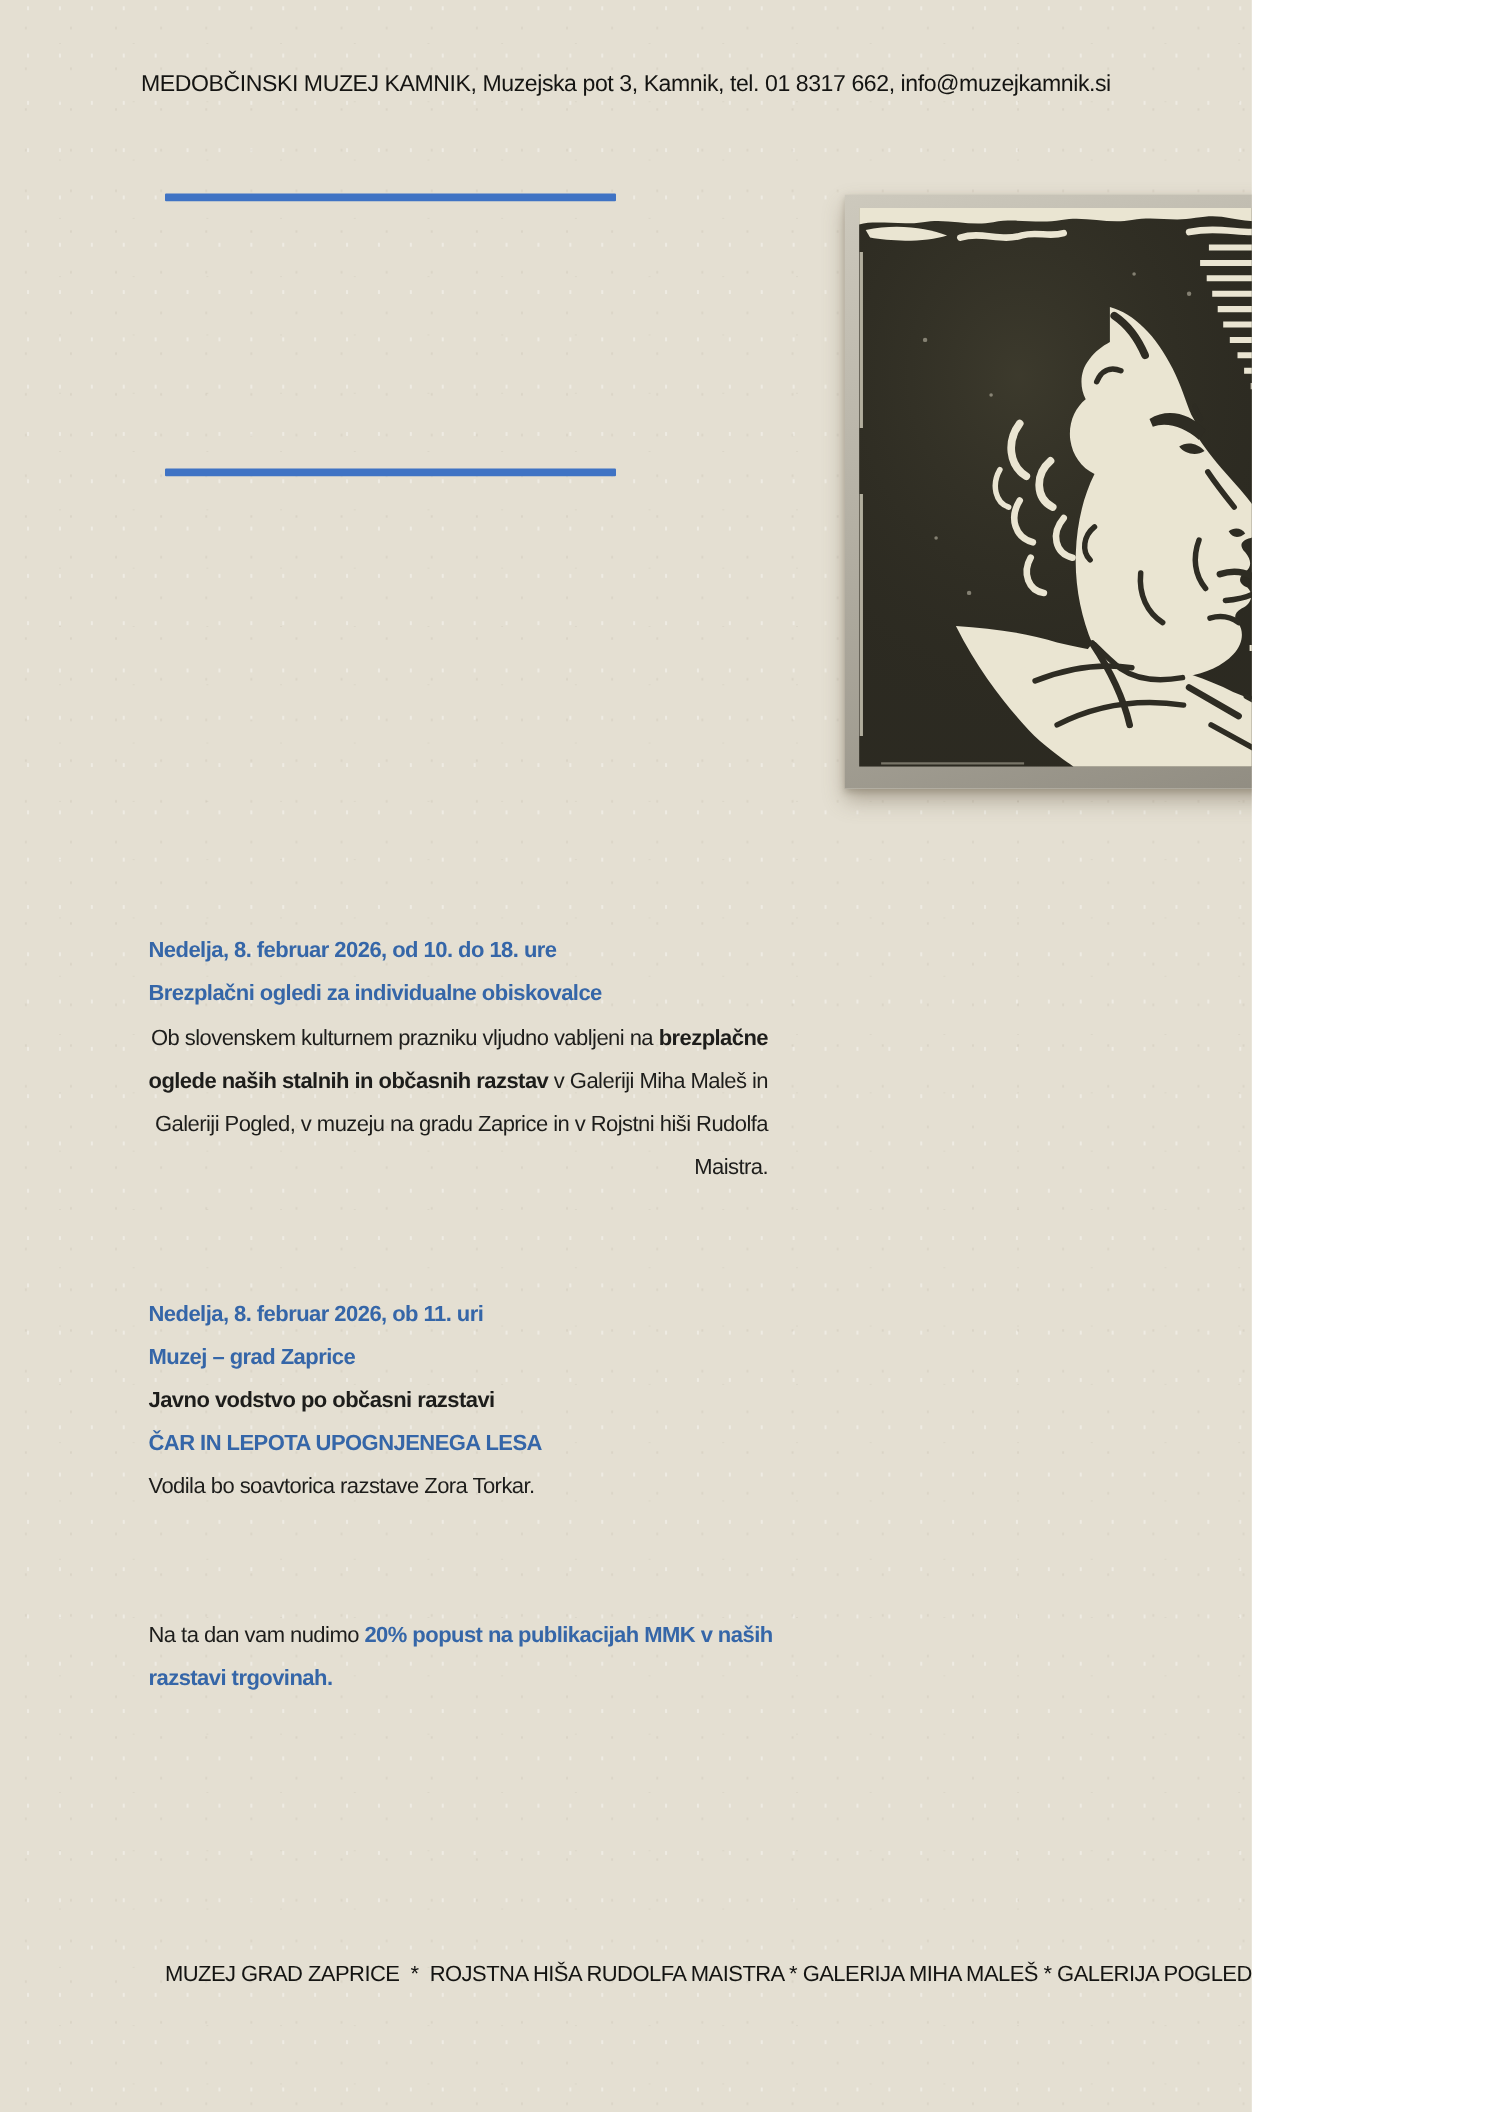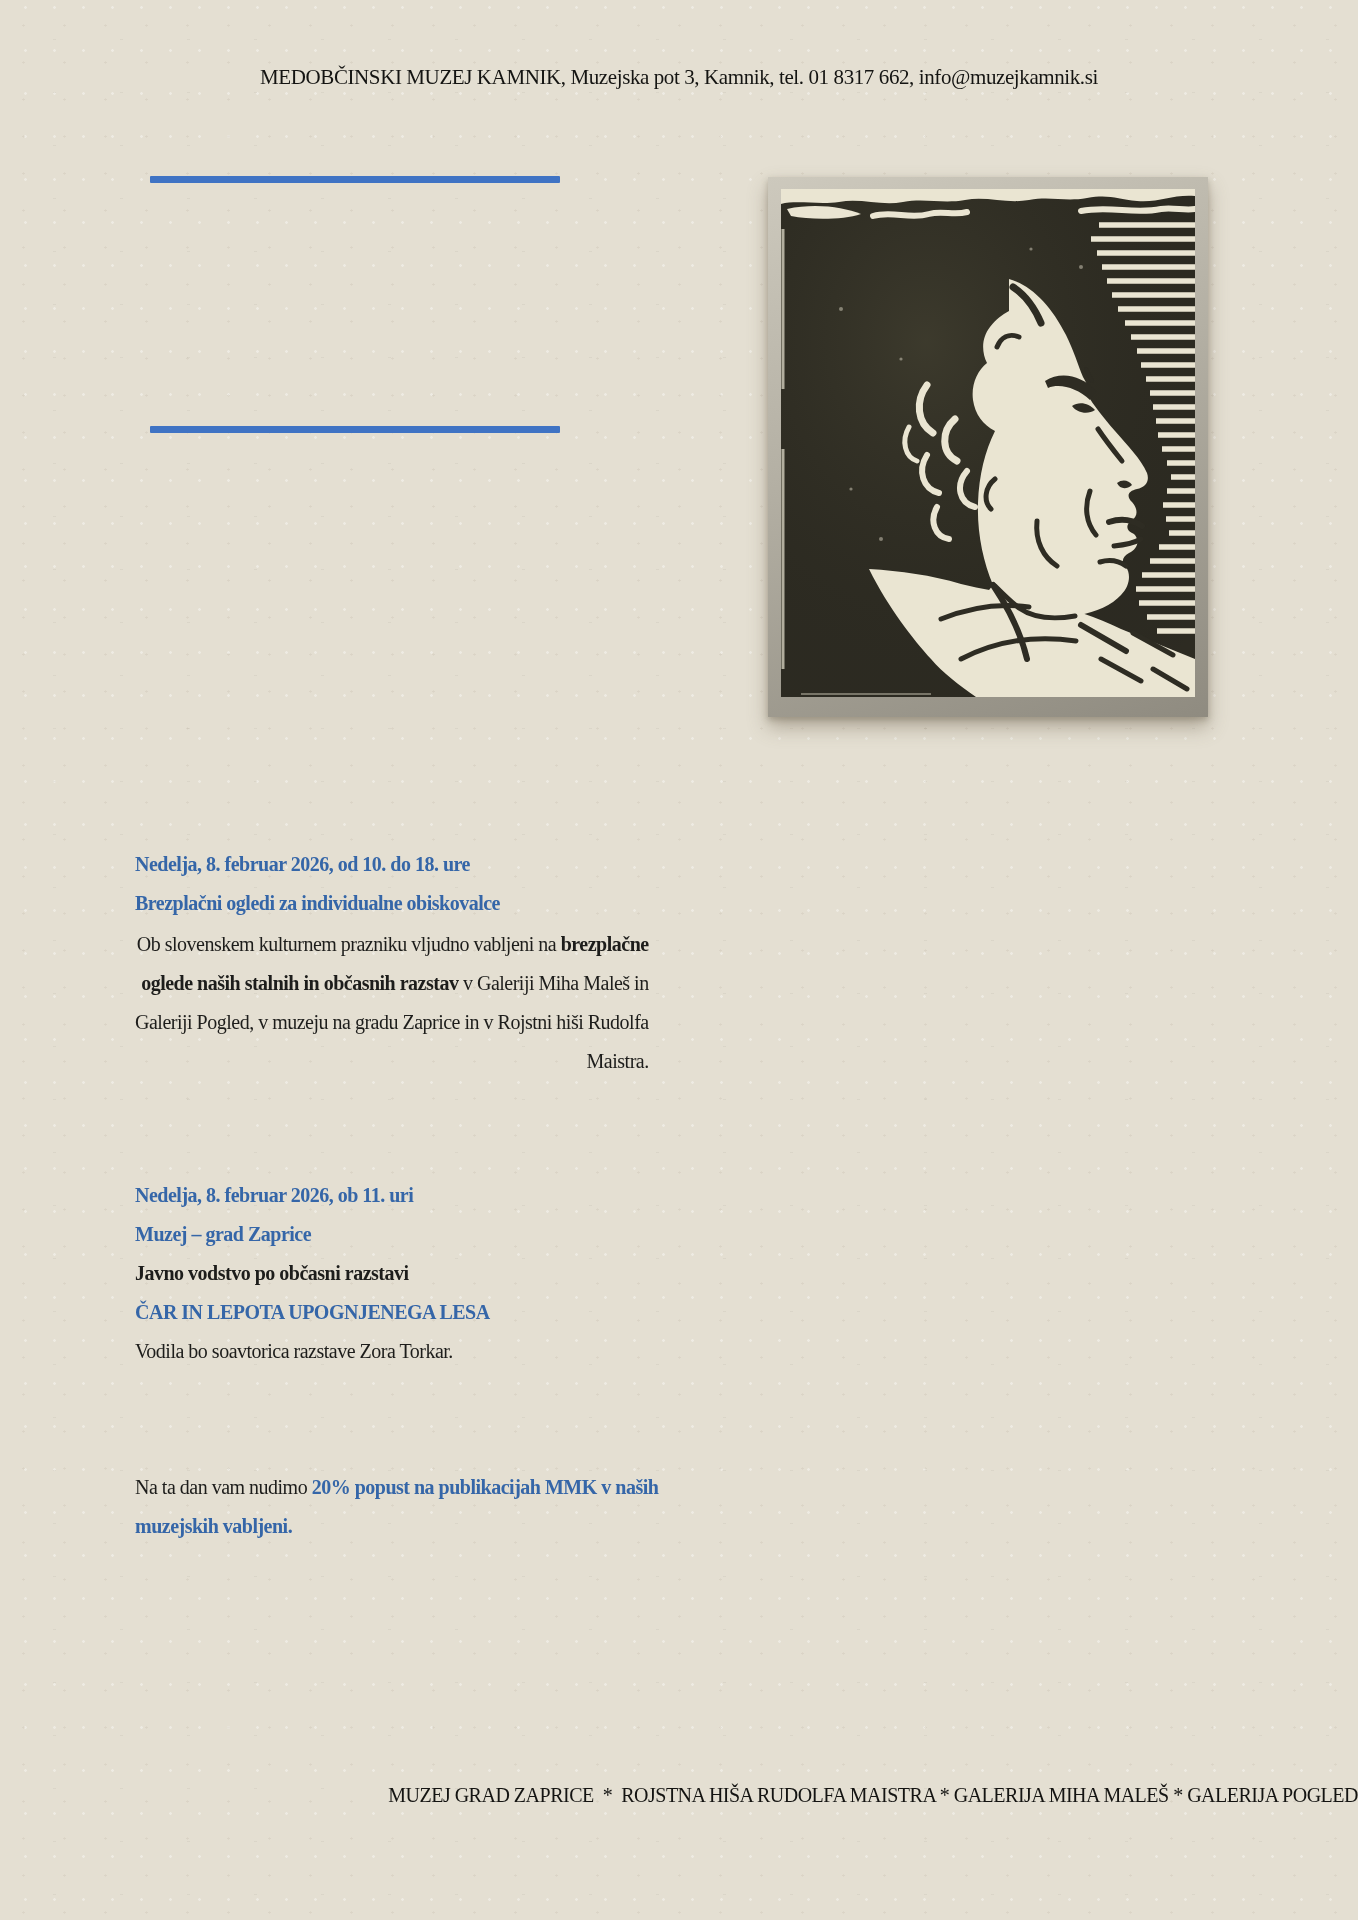--- a/index.html
+++ b/index.html
@@ -1,19 +1,19 @@
 <!DOCTYPE html>
 <html><head>
 <meta charset="utf-8">
 <style>
   html,body{margin:0;padding:0;}
   .page{
     position:relative;
-    width:1358px;height:1920px;
-    font-family:Liberation Serif, serif;
+    width:1138px;height:1920px;
+    font-family:Liberation Sans, sans-serif;
     background-color:#e4dfd2;
     background-image:
       radial-gradient(rgba(130,118,95,.10) 1px, transparent 1.3px),
       radial-gradient(rgba(110,100,80,.08) 1px, transparent 1.2px),
       radial-gradient(rgba(255,255,255,.38) 1px, transparent 1.3px);
     background-size:41px 37px, 67px 53px, 29px 43px;
     background-position:3px 7px, 21px 13px, 11px 29px;
     color:#1a1a18;
     overflow:hidden;
   }
@@ -167,18 +167,18 @@
   <section class="block block2">
     <span class="ln blue b">Nedelja, 8. februar 2026, ob 11. uri</span>
     <span class="ln blue b">Muzej – grad Zaprice</span>
     <span class="ln blk b">Javno vodstvo po občasni razstavi</span>
     <span class="ln blue b">ČAR IN LEPOTA UPOGNJENEGA LESA</span>
     <span class="ln blk">Vodila bo soavtorica razstave Zora Torkar.</span>
   </section>
 
   <section class="block block3">
     <span class="ln"><span class="blk">Na ta dan vam nudimo </span><span class="blue b">20% popust na publikacijah MMK v naših</span></span>
-    <span class="ln blue b">muzejskih vabljeni.</span>
+    <span class="ln blue b">razstavi trgovinah.</span>
   </section>
 
   <div class="footer">MUZEJ GRAD ZAPRICE  *  ROJSTNA HIŠA RUDOLFA MAISTRA * GALERIJA MIHA MALEŠ * GALERIJA POGLED</div>
 
 </div>
 
 </body></html>

